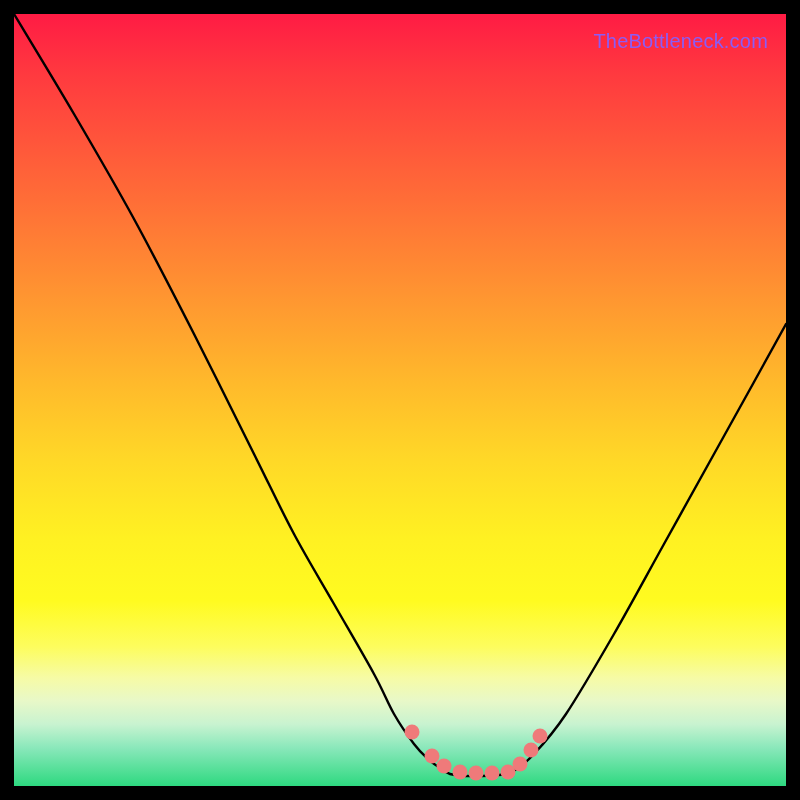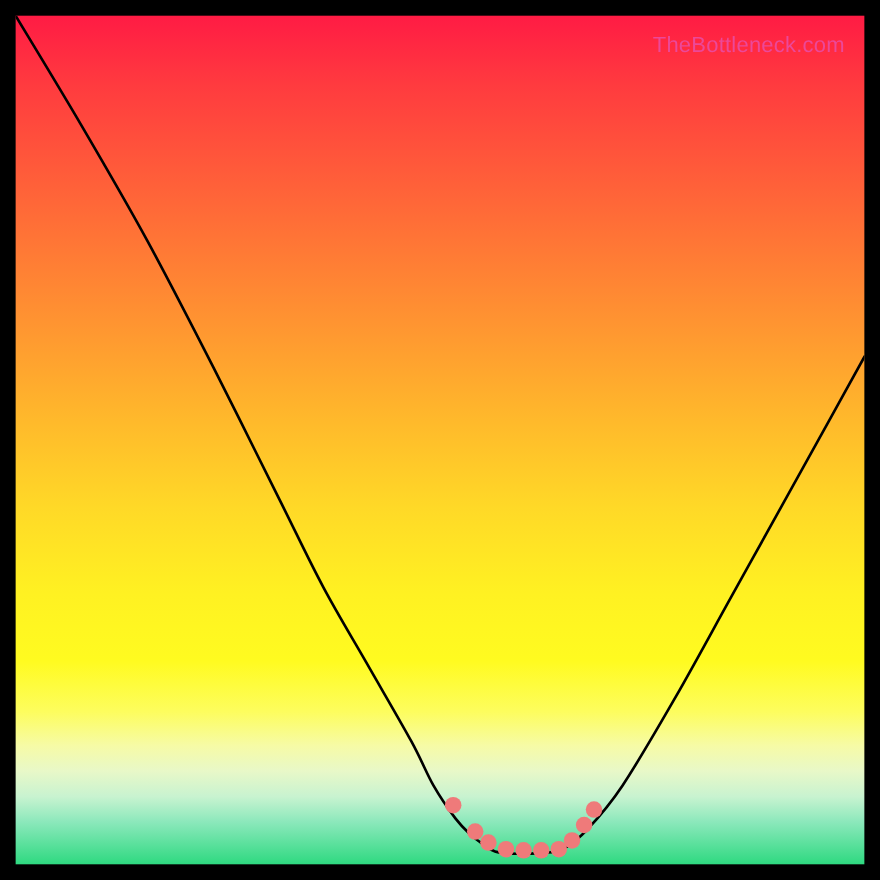--- a/index.html
+++ b/index.html
@@ -52,21 +52,21 @@
   svg.curves {
     position: absolute;
     inset: 0;
     width: 100%;
     height: 100%;
   }
   .watermark {
     position: absolute;
     top: 16px;
     right: 18px;
-    color: #ec4899;
+    color: #8b5cf6;
     font-size: 20px;
     letter-spacing: 0.2px;
     user-select: none;
   }
 </style>
 </head>
 <body>
 
 <div class="frame">
   <div class="plot">

